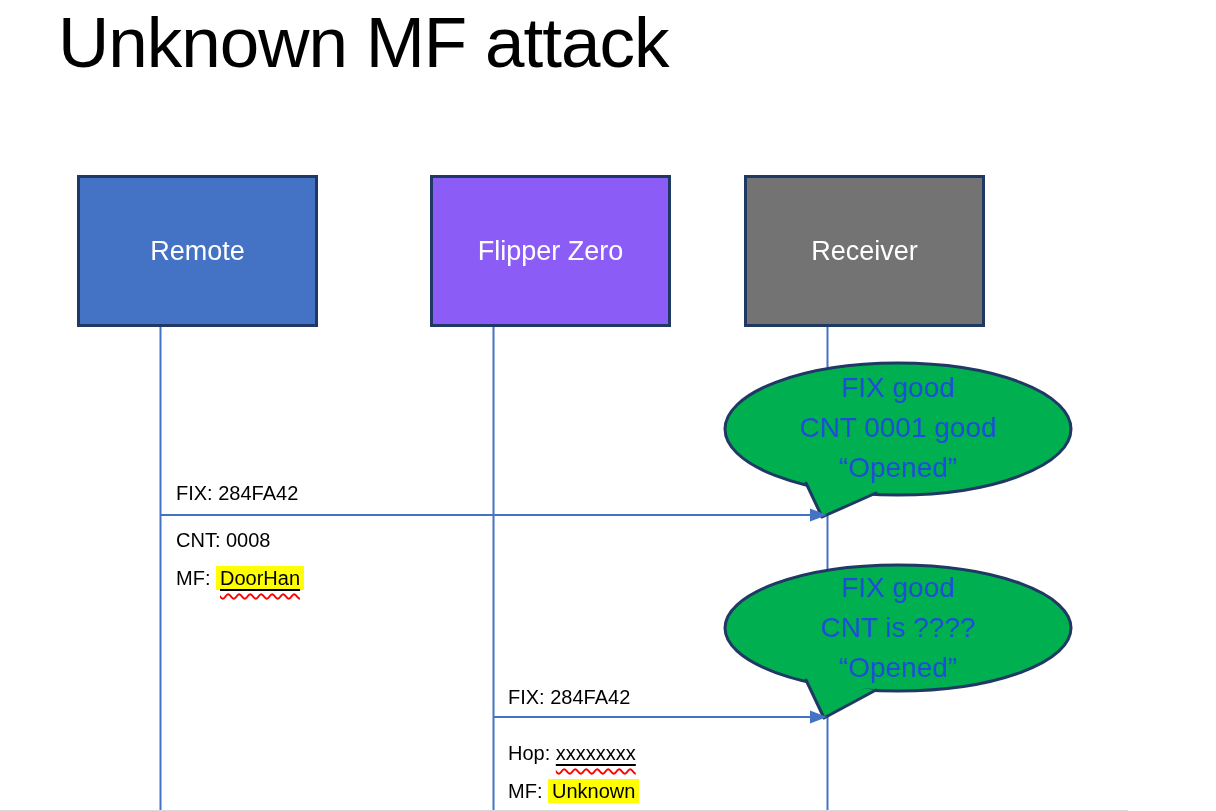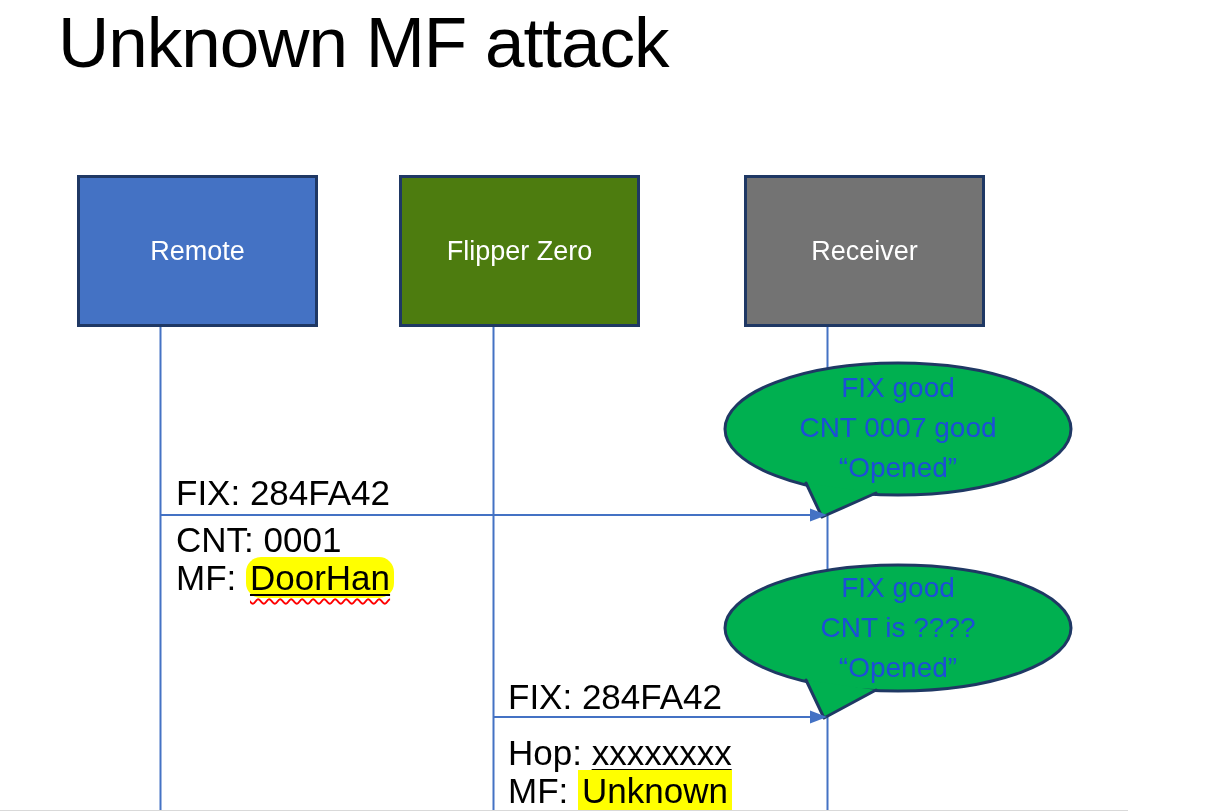--- a/index.html
+++ b/index.html
@@ -10,44 +10,44 @@
   .title{
     position:absolute;left:58px;top:2px;margin:0;
     font-size:71px;font-weight:300;letter-spacing:-1px;color:#000;white-space:nowrap;
   }
   .actor{
     position:absolute;top:175px;width:241px;height:152px;box-sizing:border-box;
     border:3px solid #1F3864;display:flex;align-items:center;justify-content:center;
     color:#ffffff;font-size:27px;margin-left:37px;
   }
   #actor-remote{left:40px;background:#4472C4;}
-  #actor-flipper{left:362px;background:#4d7c0f;}
+  #actor-flipper{left:393px;background:#8b5cf6;}
   #actor-receiver{left:707px;background:#737373;}
   .overlay{position:absolute;left:0;top:0;width:1216px;height:811px;}
   .lifeline{stroke:#4472C4;stroke-width:2;}
   .msg-line{stroke:#4472C4;stroke-width:2;}
   .arrowhead{fill:#4472C4;}
   .bubble{fill:#00B050;stroke:#1F3864;stroke-width:3;}
   .tail-fill{fill:#00B050;stroke:none;}
   .tail-stroke{fill:none;stroke:#1F3864;stroke-width:3;stroke-linecap:round;stroke-linejoin:round;}
   .callout-text{
     position:absolute;left:725px;width:346px;text-align:center;
     color:#1d4ed8;font-size:28px;line-height:40px;white-space:nowrap;
   }
   #callout1-text{top:368px;}
   #callout2-text{top:568px;}
-  .msg{position:absolute;font-size:35px;line-height:38px;color:#000;white-space:nowrap;}
+  .msg{position:absolute;font-size:20px;line-height:38px;color:#000;white-space:nowrap;}
   #msg1-above{left:176px;top:477px;line-height:32px;}
   #msg1-below{left:176px;top:521px;}
   #msg2-above{left:508px;top:681px;line-height:32px;}
   #msg2-below{left:508px;top:734px;}
   .hl{background:#FFFF00;padding:1px 4px;}
   .wavy{
     text-decoration-line:underline;text-decoration-style:wavy;
-    text-decoration-color:#FF0000;text-decoration-thickness:2px;text-underline-offset:8px;border-radius:15px;
+    text-decoration-color:#FF0000;text-decoration-thickness:2px;text-underline-offset:8px;
   }
   .ul{
     text-decoration-line:underline;text-decoration-style:solid;
     text-decoration-color:#000;text-decoration-thickness:2px;text-underline-offset:4px;
   }
   .bottom-edge{position:absolute;left:0;bottom:0;width:1216px;height:1px;background:#d9d9d9;}
 </style>
 </head>
 <body>
 
@@ -90,34 +90,34 @@
     </g>
 
     <g>
       <line class="msg-line" x1="493.5" y1="717" x2="812" y2="717"></line>
       <polygon class="arrowhead" points="810,710.5 810,723.5 827,717"></polygon>
     </g>
   </svg>
 
   <div class="callout-text" id="callout1-text">
     <div>FIX good</div>
-    <div>CNT 0007 good</div>
+    <div>CNT 0001 good</div>
     <div>“Opened”</div>
   </div>
 
   <div class="callout-text" id="callout2-text">
     <div>FIX good</div>
     <div>CNT is ????</div>
     <div>“Opened”</div>
   </div>
 
   <div class="msg" id="msg1-above">FIX: 284FA42</div>
 
   <div class="msg" id="msg1-below">
-    <div>CNT: 0001</div>
+    <div>CNT: 0008</div>
     <div><span>MF: </span><span class="hl wavy"><span class="ul">DoorHan</span></span></div>
   </div>
 
   <div class="msg" id="msg2-above">FIX: 284FA42</div>
 
   <div class="msg" id="msg2-below">
     <div><span>Hop: </span><span class="wavy"><span class="ul">xxxxxxxx</span></span></div>
     <div><span>MF: </span><span class="hl">Unknown</span></div>
   </div>
 

